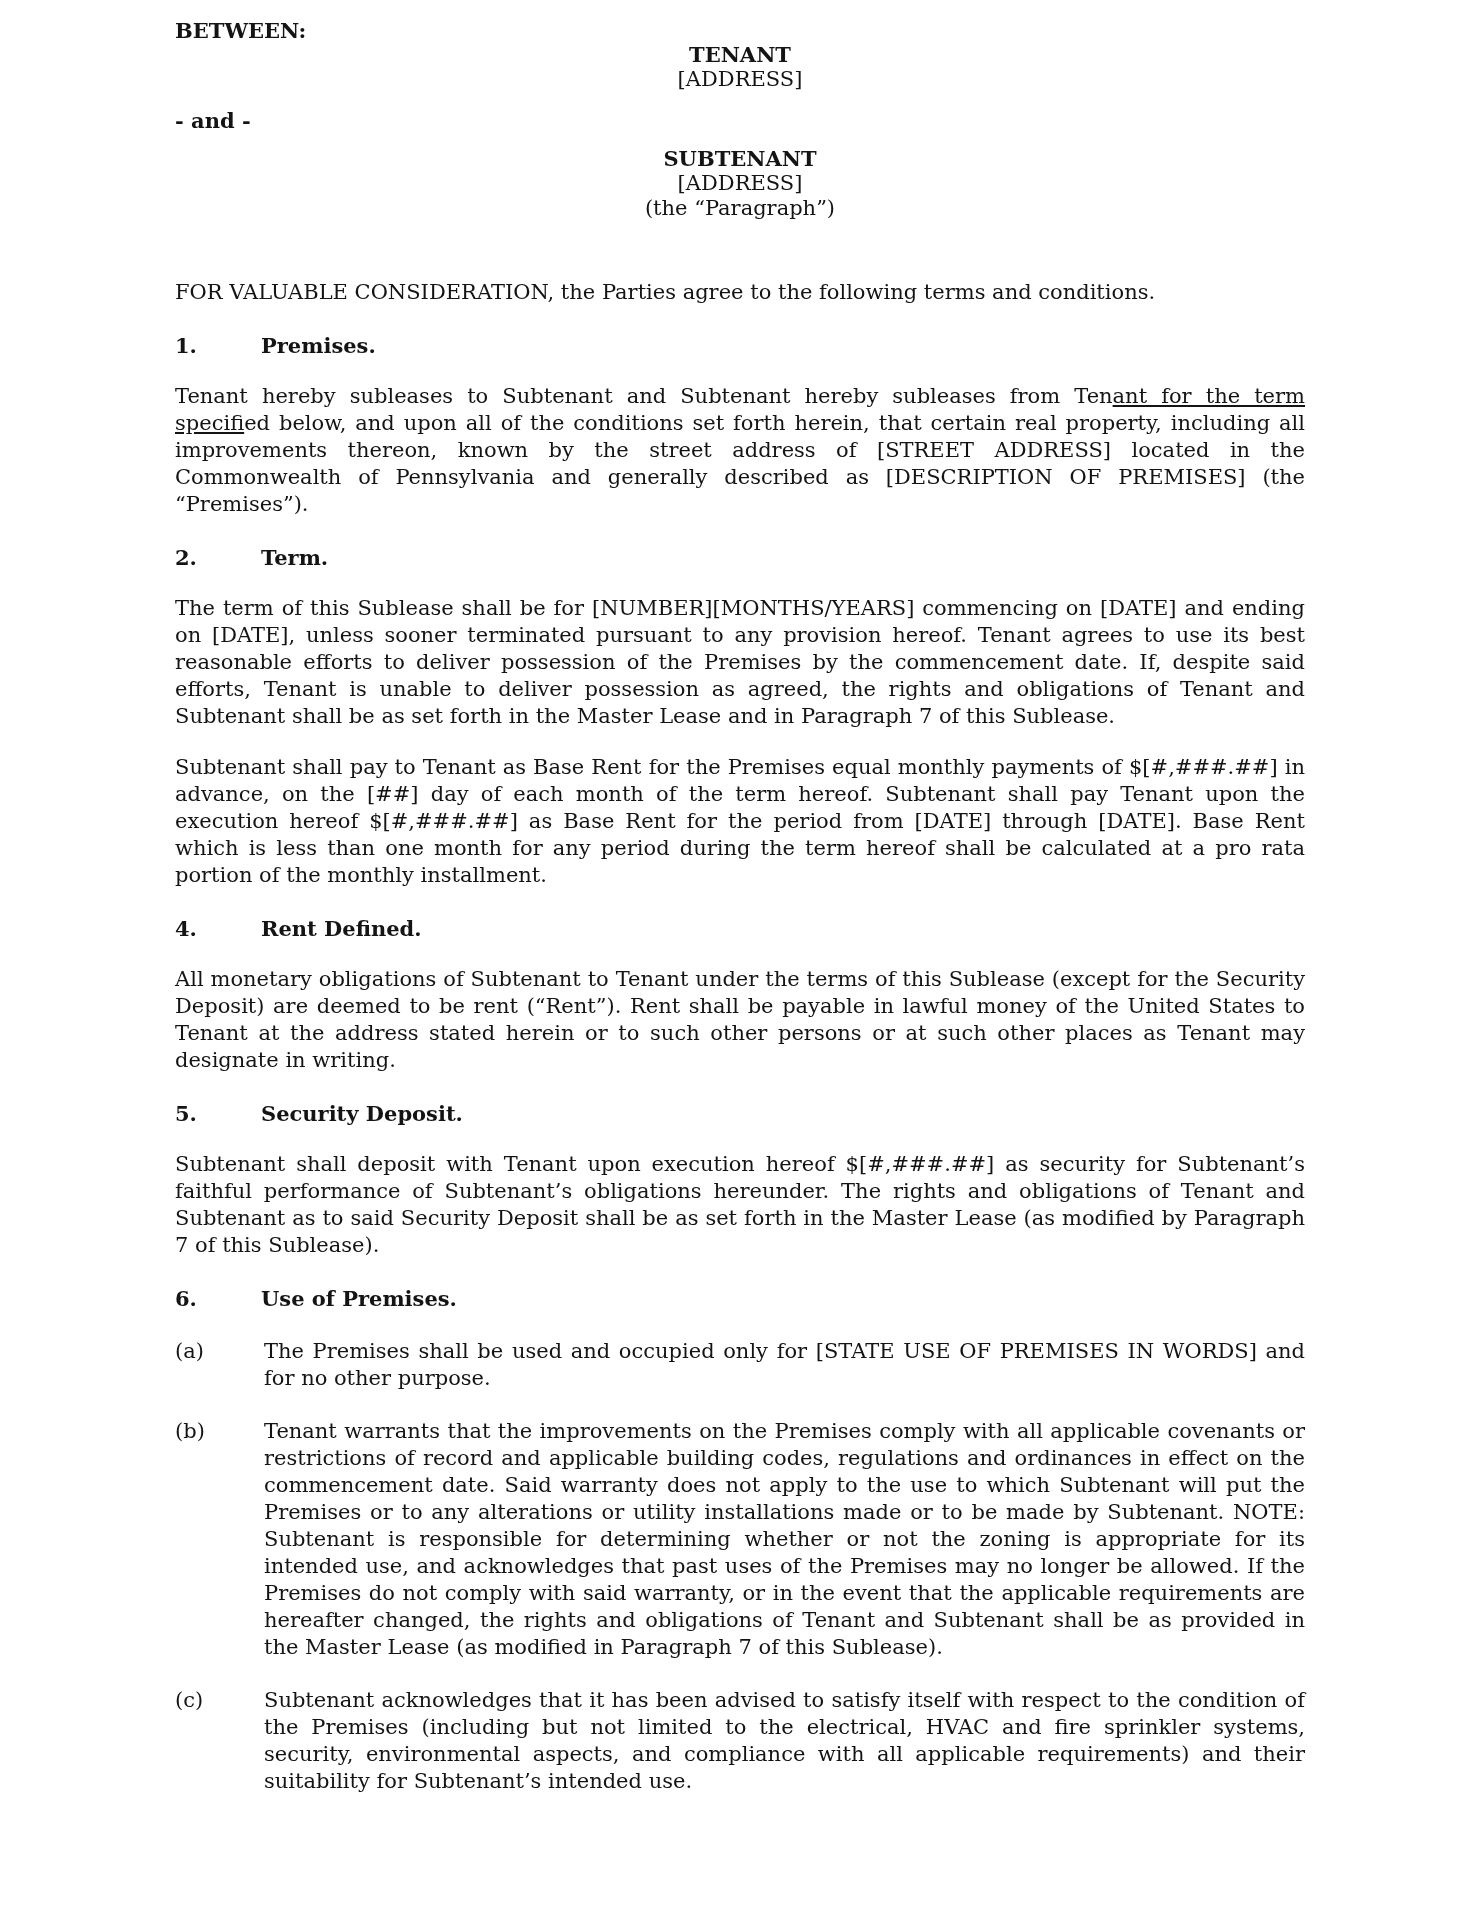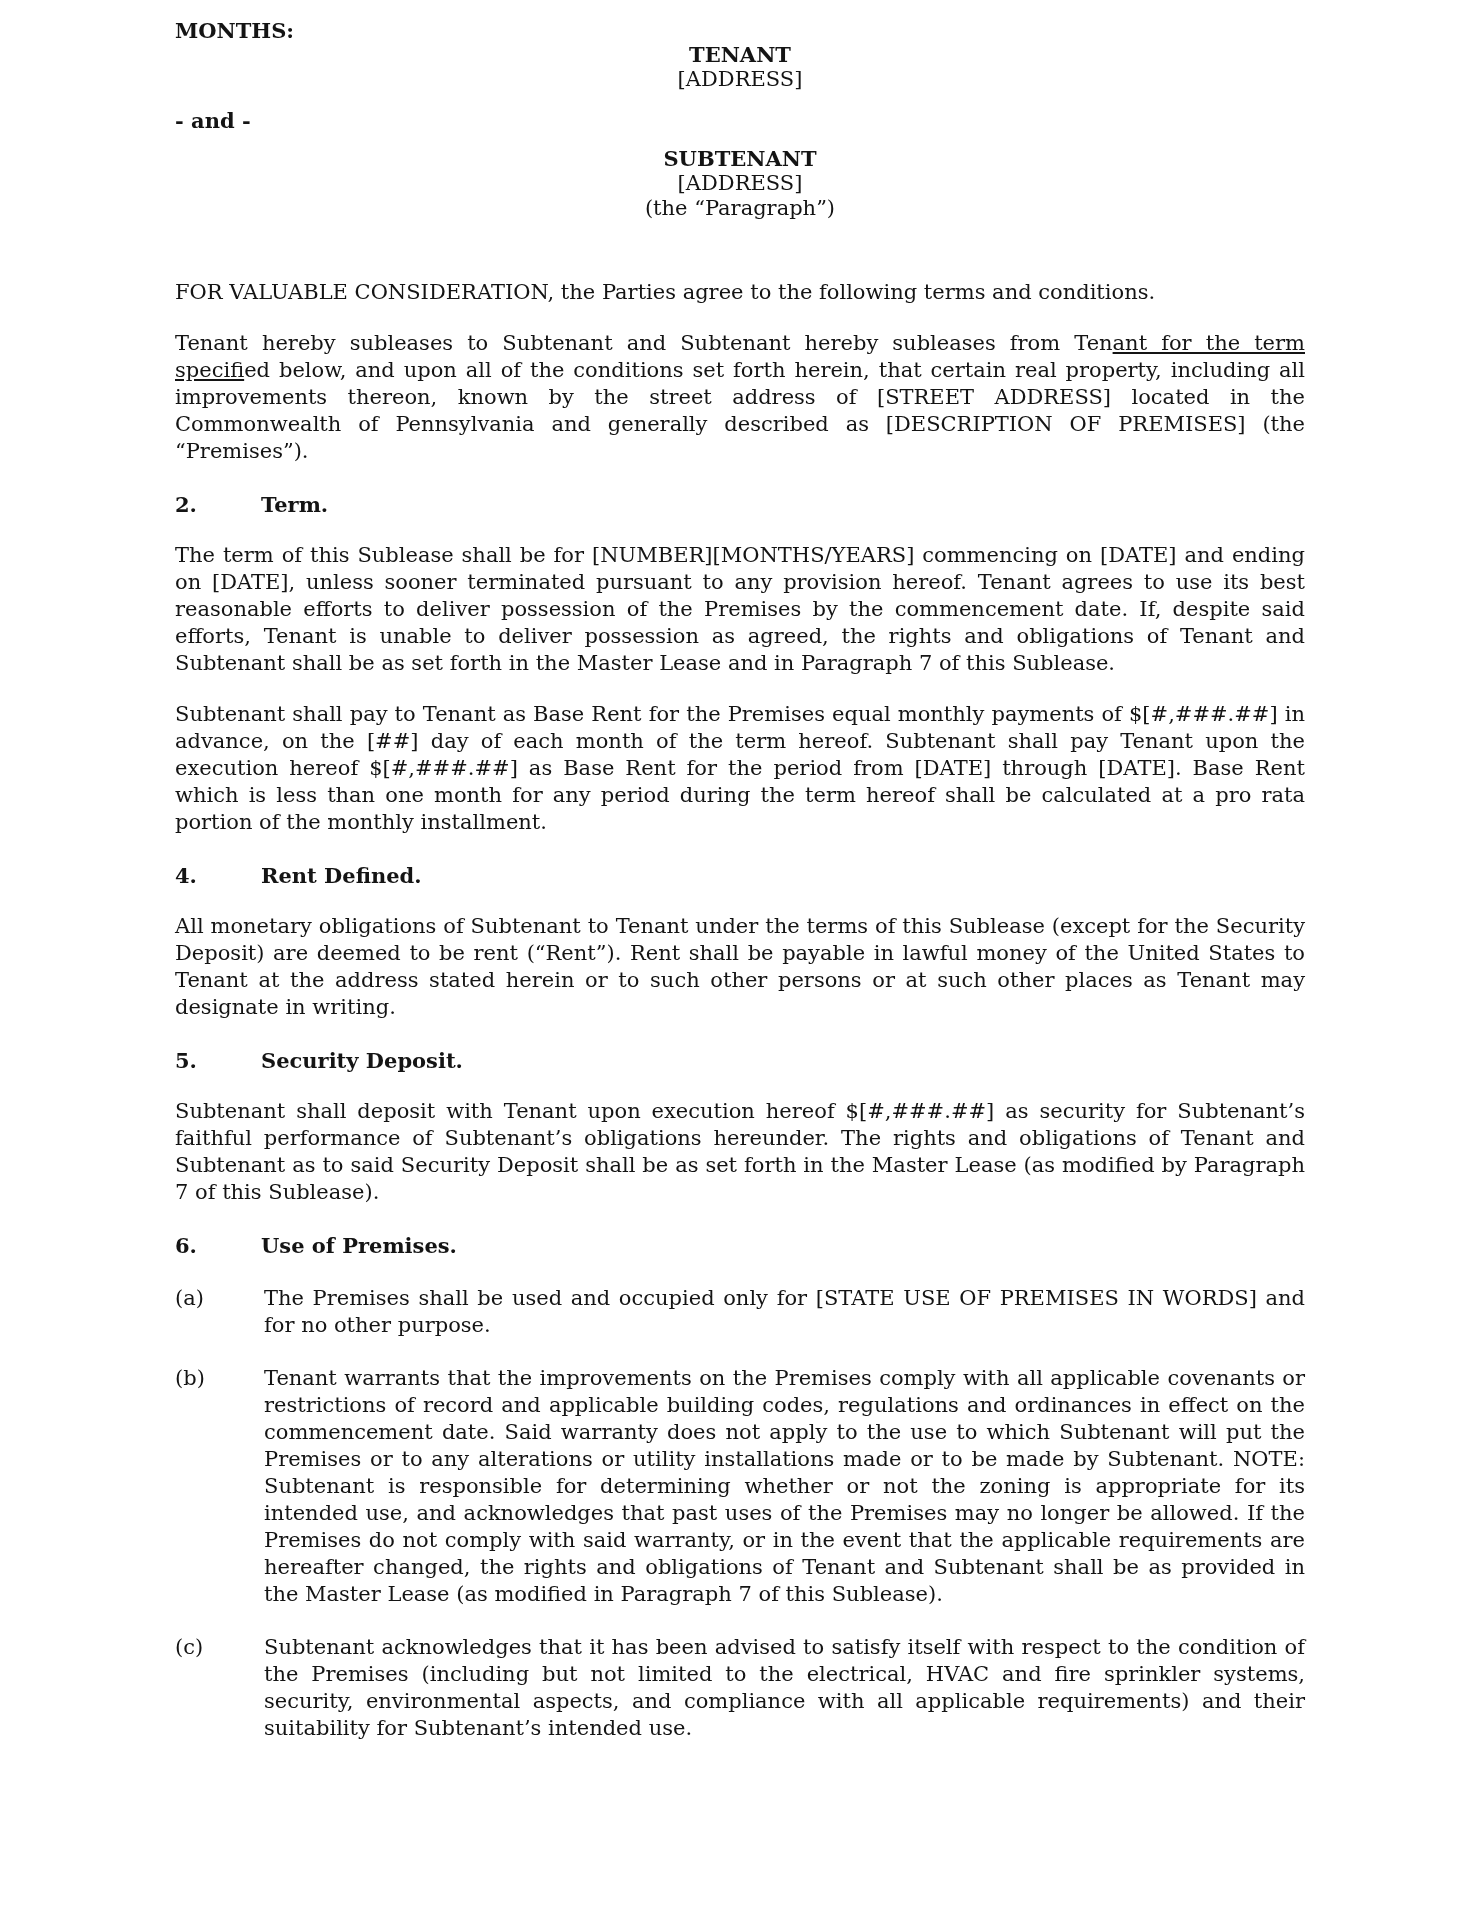--- a/index.html
+++ b/index.html
@@ -62,37 +62,40 @@
     left: 0;
     top: 0;
   }
   .u { text-decoration: underline; }
 </style>
 </head>
 <body>
 
 <div class="page">
 
-  <div class="between">MONTHS:</div>
+  <div class="between">BETWEEN:</div>
 
   <div class="title-block">
     <div class="party-name">TENANT</div>
     <div>[ADDRESS]</div>
   </div>
 
   <div class="and-sep">- and -</div>
 
   <div class="title-block">
     <div class="party-name">SUBTENANT</div>
     <div>[ADDRESS]</div>
     <div>(the “Paragraph”)</div>
   </div>
 
   <p class="consideration">FOR VALUABLE CONSIDERATION, the Parties agree to the following terms and conditions.</p>
 
+  <div class="section-heading">
+    <span class="num">1.</span><span>Premises.</span>
+  </div>
   <p class="para"><span>Tenant hereby subleases to Subtenant and Subtenant hereby subleases from Ten</span><span class="u">ant for the term specif</span><span>ied below, and upon all of the conditions set forth herein, that certain real property, including all improvements thereon, known by the street address of [STREET ADDRESS] located in the Commonwealth of Pennsylvania and generally described as [DESCRIPTION OF PREMISES] (the “Premises”).</span></p>
 
   <div class="section-heading">
     <span class="num">2.</span><span>Term.</span>
   </div>
   <p class="para">The term of this Sublease shall be for [NUMBER][MONTHS/YEARS] commencing on [DATE] and ending on [DATE], unless sooner terminated pursuant to any provision hereof. Tenant agrees to use its best reasonable efforts to deliver possession of the Premises by the commencement date. If, despite said efforts, Tenant is unable to deliver possession as agreed, the rights and obligations of Tenant and Subtenant shall be as set forth in the Master Lease and in Paragraph 7 of this Sublease.</p>
 
   <p class="para">Subtenant shall pay to Tenant as Base Rent for the Premises equal monthly payments of $[#,###.##] in advance, on the [##] day of each month of the term hereof. Subtenant shall pay Tenant upon the execution hereof $[#,###.##] as Base Rent for the period from [DATE] through [DATE]. Base Rent which is less than one month for any period during the term hereof shall be calculated at a pro rata portion of the monthly installment.</p>
 
   <div class="section-heading">

